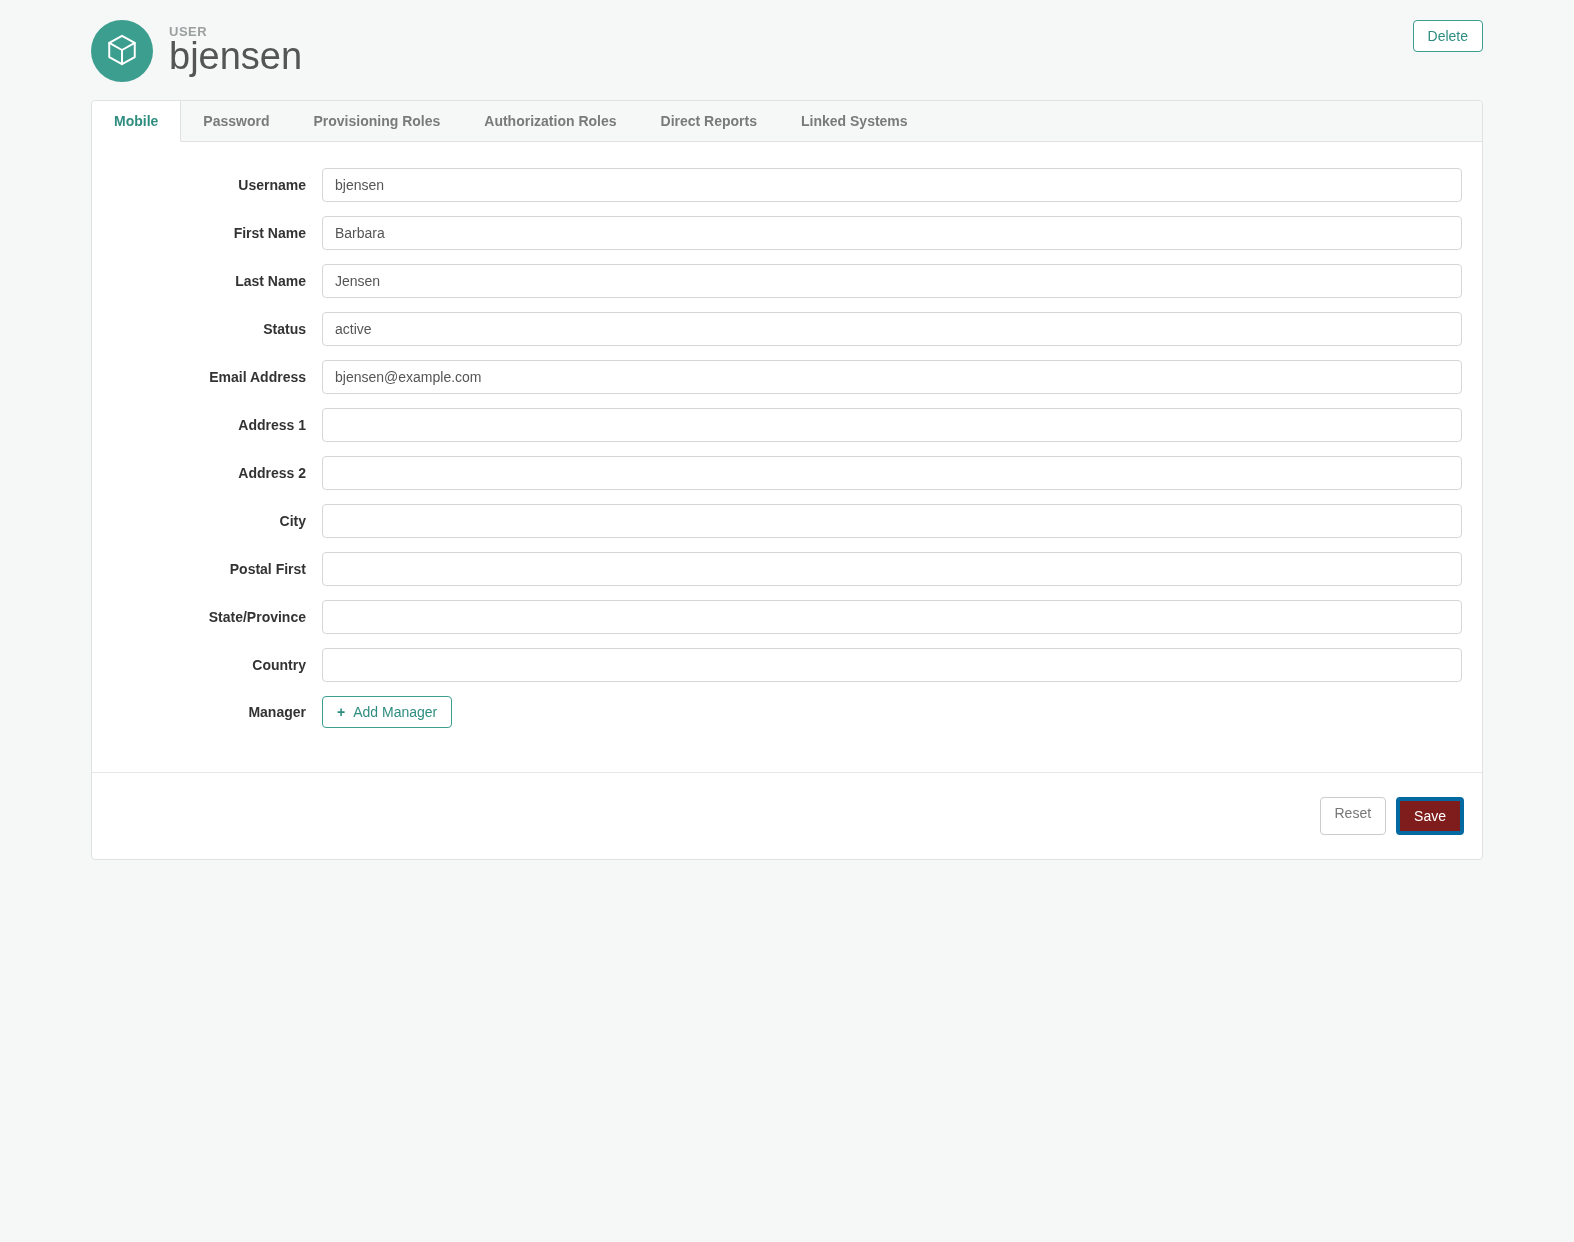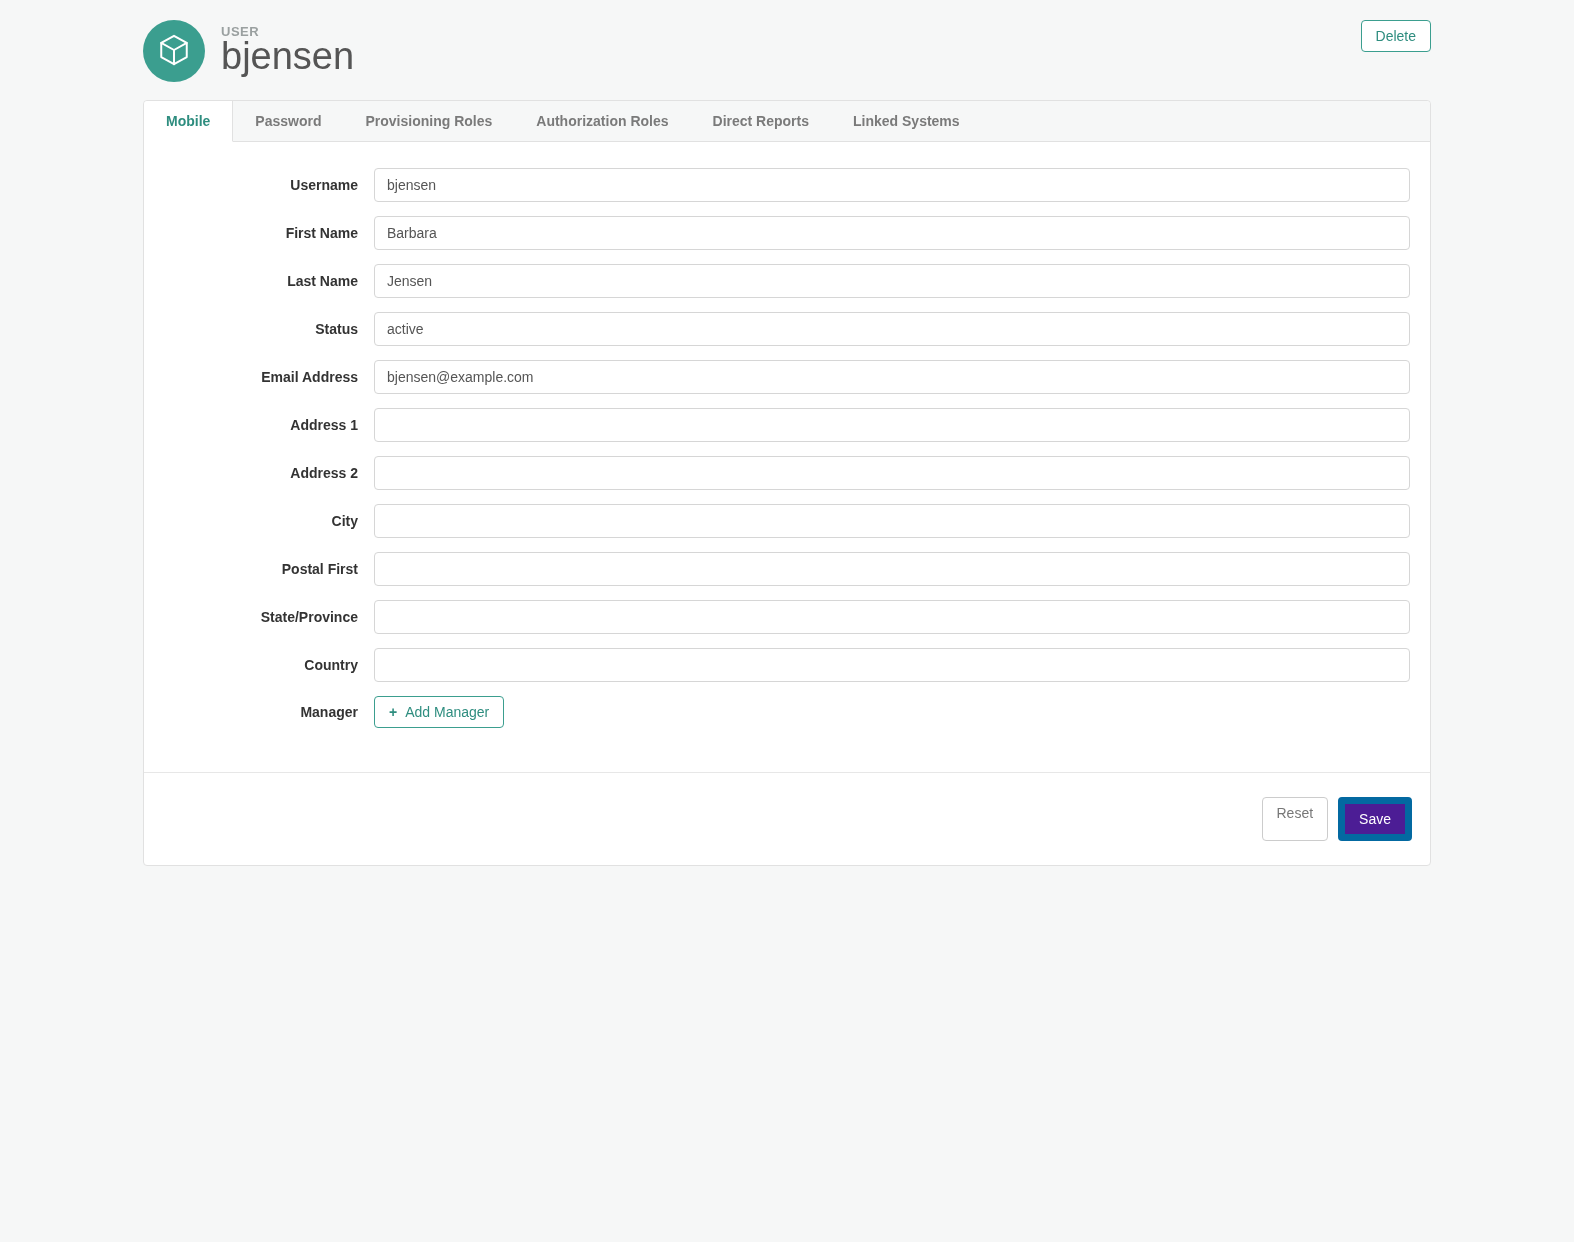--- a/index.html
+++ b/index.html
@@ -4,21 +4,21 @@
 <style>
   * { box-sizing: border-box; margin: 0; padding: 0; }
   body {
     font-family: -apple-system, BlinkMacSystemFont, "Segoe UI", Helvetica, Arial, sans-serif;
     background: #f6f7f7;
     color: #333;
     font-size: 14px;
     padding: 20px;
   }
   .page {
-    width: 1288px;
+    width: 1392px;
     margin: 0 auto;
   }
   .header-row {
     display: flex;
     justify-content: space-between;
     align-items: flex-start;
     margin-bottom: 18px;
   }
   .identity {
     display: flex;
@@ -61,22 +61,22 @@
     border: 1px solid #3b9e8f;
     color: #2e8d7f;
     background: white;
   }
   .btn-outline-gray {
     border: 1px solid #ccc;
     color: #777;
     background: white;
   }
   .btn-teal {
-    border: 7px solid #0369a1;
-    background: #4c1d95;
+    border: 4px solid #0369a1;
+    background: #7f1d1d;
     color: white;
   }
   .tabs-container {
     background: white;
     border: 1px solid #e1e1e1;
     border-radius: 4px;
   }
   .tabs {
     display: flex;
     border-bottom: 1px solid #e1e1e1;

